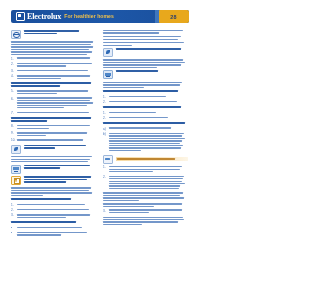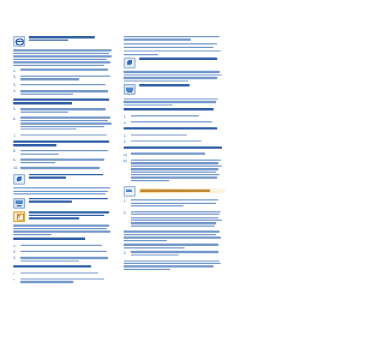--- a/index.html
+++ b/index.html
@@ -137,20 +137,29 @@
   .hl-bar .line{
     position:absolute;left:1px;top:1.5px;width:78%;height:1.6px;
     background:#b5761a;opacity:.85;margin:0;
   }
 </style>
 </head>
 <body>
 
 <div class="page">
 
+  <div class="header">
+    <div class="logo-mark"></div>
+    <div class="logo-word">Electrolux</div>
+    <div class="tagline">For healthier homes</div>
+    <div class="page-badge">
+      <div class="badge-notch"></div>
+      <span>28</span>
+    </div>
+  </div>
 
   <div class="cols">
     <div class="col" id="left-col">
         <div class="iconrow">
           <div class="ico globe"></div>
           <div style="flex: 1 1 0%;">
             <div class="line bold" style="width: 76%;"></div>
             <div class="line bold" style="width: 46%;"></div>
           </div>
         </div>

